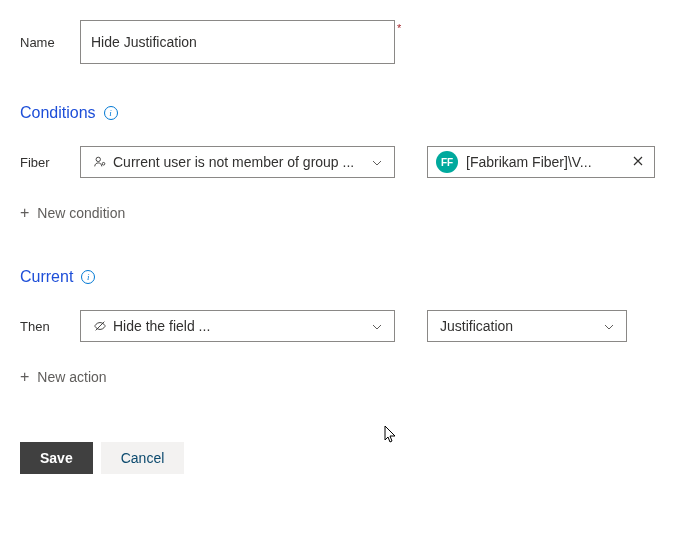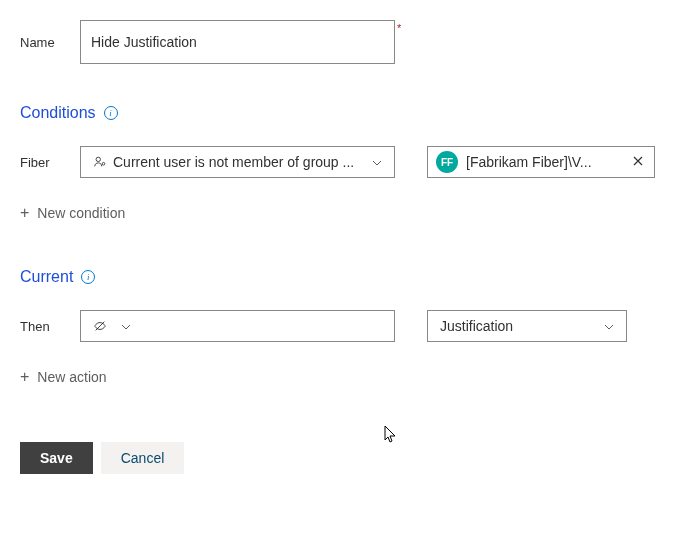--- a/index.html
+++ b/index.html
@@ -238,20 +238,21 @@
 
 <div class="row">
   <div class="label-col">Then</div>
   <div class="dropdown">
     <span class="dropdown-icon">
       <svg viewBox="0 0 16 16" width="14" height="14" fill="none" stroke="#323130" stroke-width="1">
         <path d="M2 8s2-4 6-4 6 4 6 4-2 4-6 4-6-4-6-4z"></path>
         <line x1="3" y1="13" x2="13" y2="3"></line>
       </svg>
     </span>
+    <span class="dropdown-text">Hide the field ...</span>
     <span class="dropdown-chevron">
       <svg width="10" height="6" viewBox="0 0 10 6">
           <path d="M1 1l4 4 4-4" fill="none" stroke="#605e5c" stroke-width="1"></path>
         </svg>
     </span>
   </div>
   <div class="dropdown dropdown-secondary">
     <span class="dropdown-text">Justification</span>
     <span class="dropdown-chevron">
       <svg width="10" height="6" viewBox="0 0 10 6">

